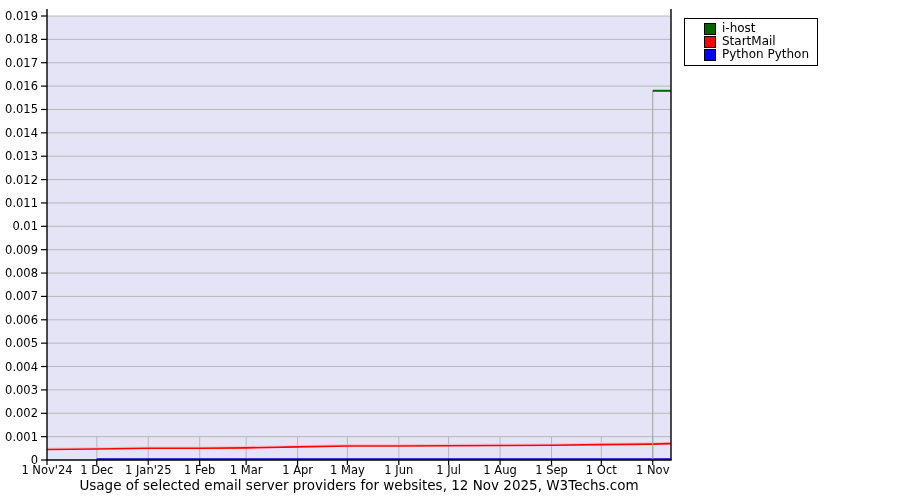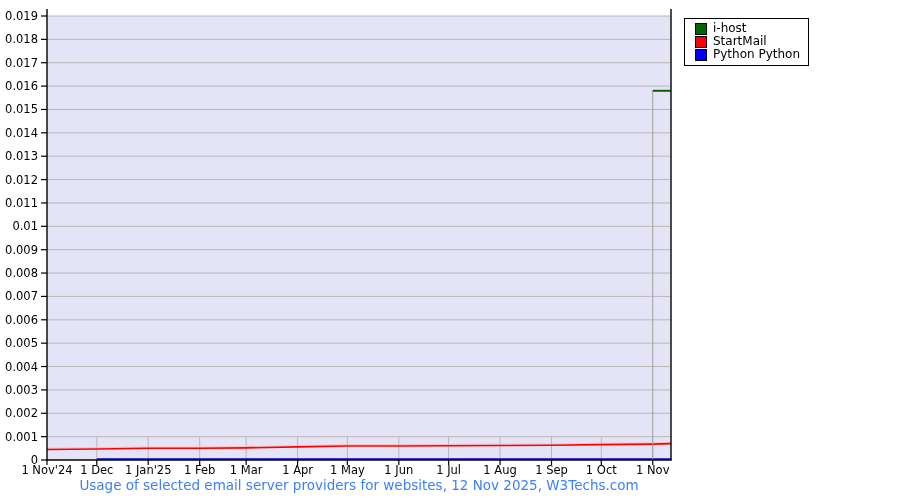--- a/index.html
+++ b/index.html
@@ -3,26 +3,26 @@
 <meta charset="utf-8">
 <style>
   html,body{margin:0;padding:0;}
   body{
     width:900px;height:500px;position:relative;background:#ffffff;
     font-family:"DejaVu Sans","Liberation Sans",sans-serif;overflow:hidden;
   }
   #chart-svg{position:absolute;left:0;top:0;}
   .chart-title{
     position:absolute;left:47px;top:477px;width:624px;
-    text-align:center;font-size:13.5px;color:#3b82f6;white-space:nowrap;
+    text-align:center;font-size:13.5px;color:#000000;white-space:nowrap;
   }
   .legend{
     position:absolute;left:684px;top:18px;
     background:#ffffff;border:1px solid #000;
-    padding:3px 8px 4px 10px;
+    padding:3px 8px 4px 19px;
   }
   .legend-item{display:flex;align-items:center;height:13px;}
   .legend-swatch{
     width:10px;height:10px;border:1px solid #000;margin-right:6px;flex:0 0 auto;
   }
   .legend-label{font-size:12px;color:#000;white-space:nowrap;line-height:13px;}
 </style>
 </head>
 <body>
 

